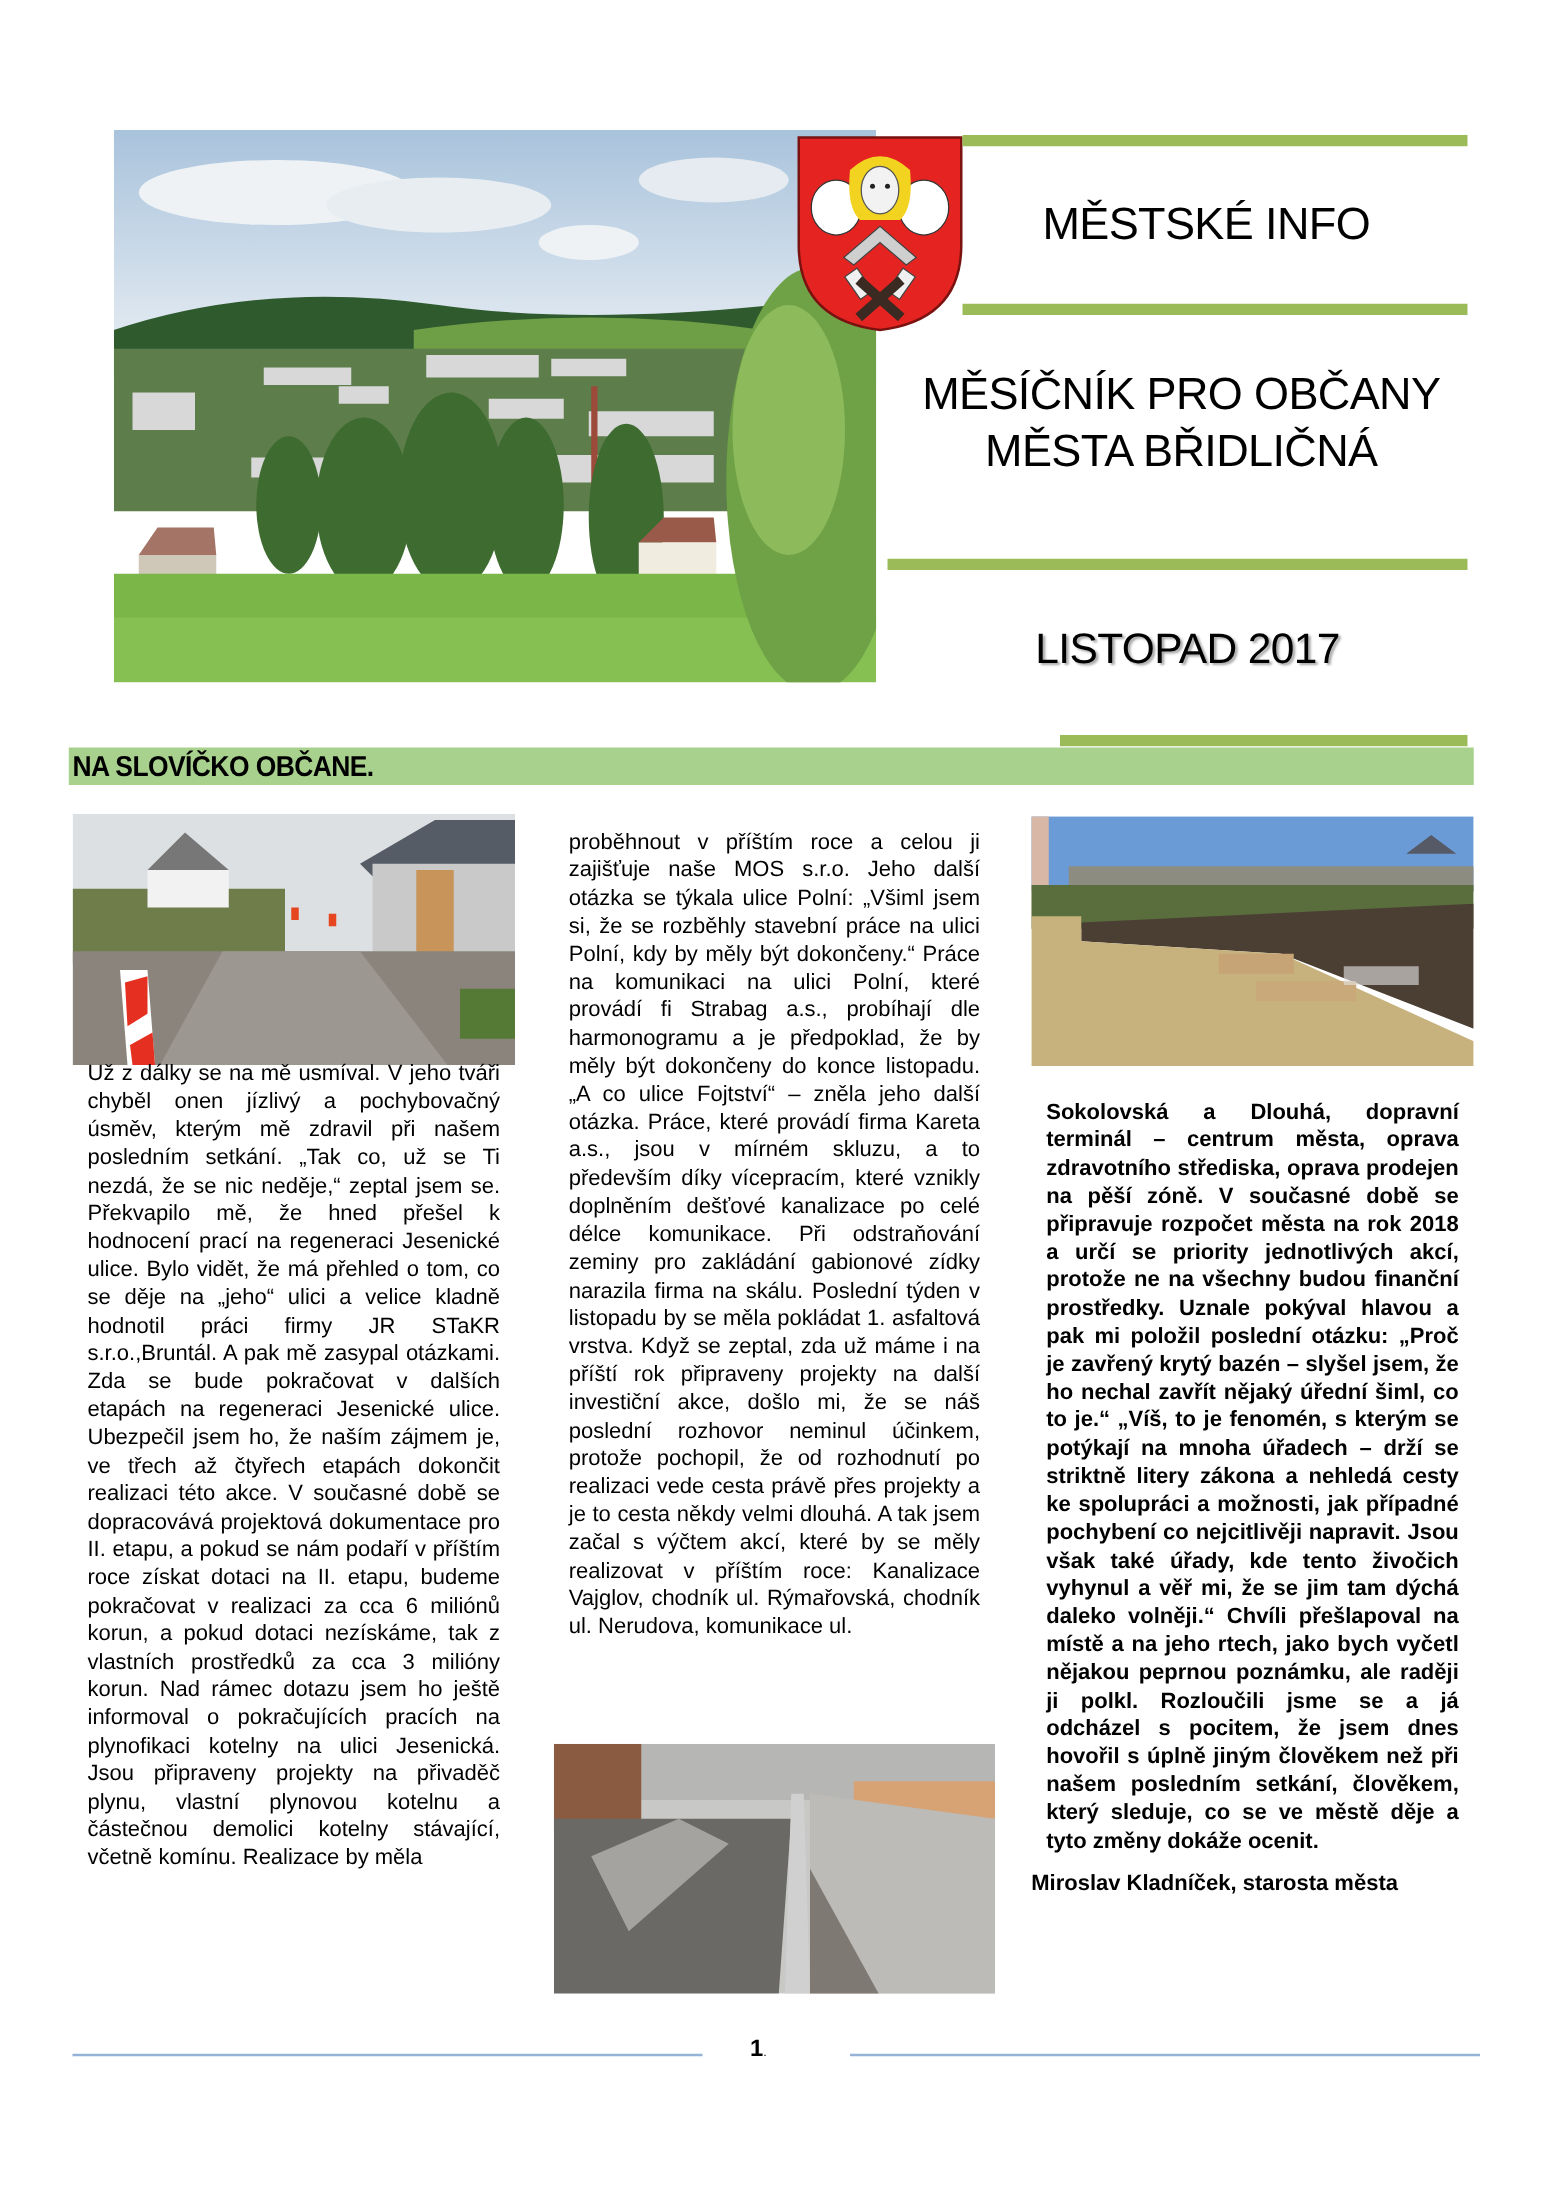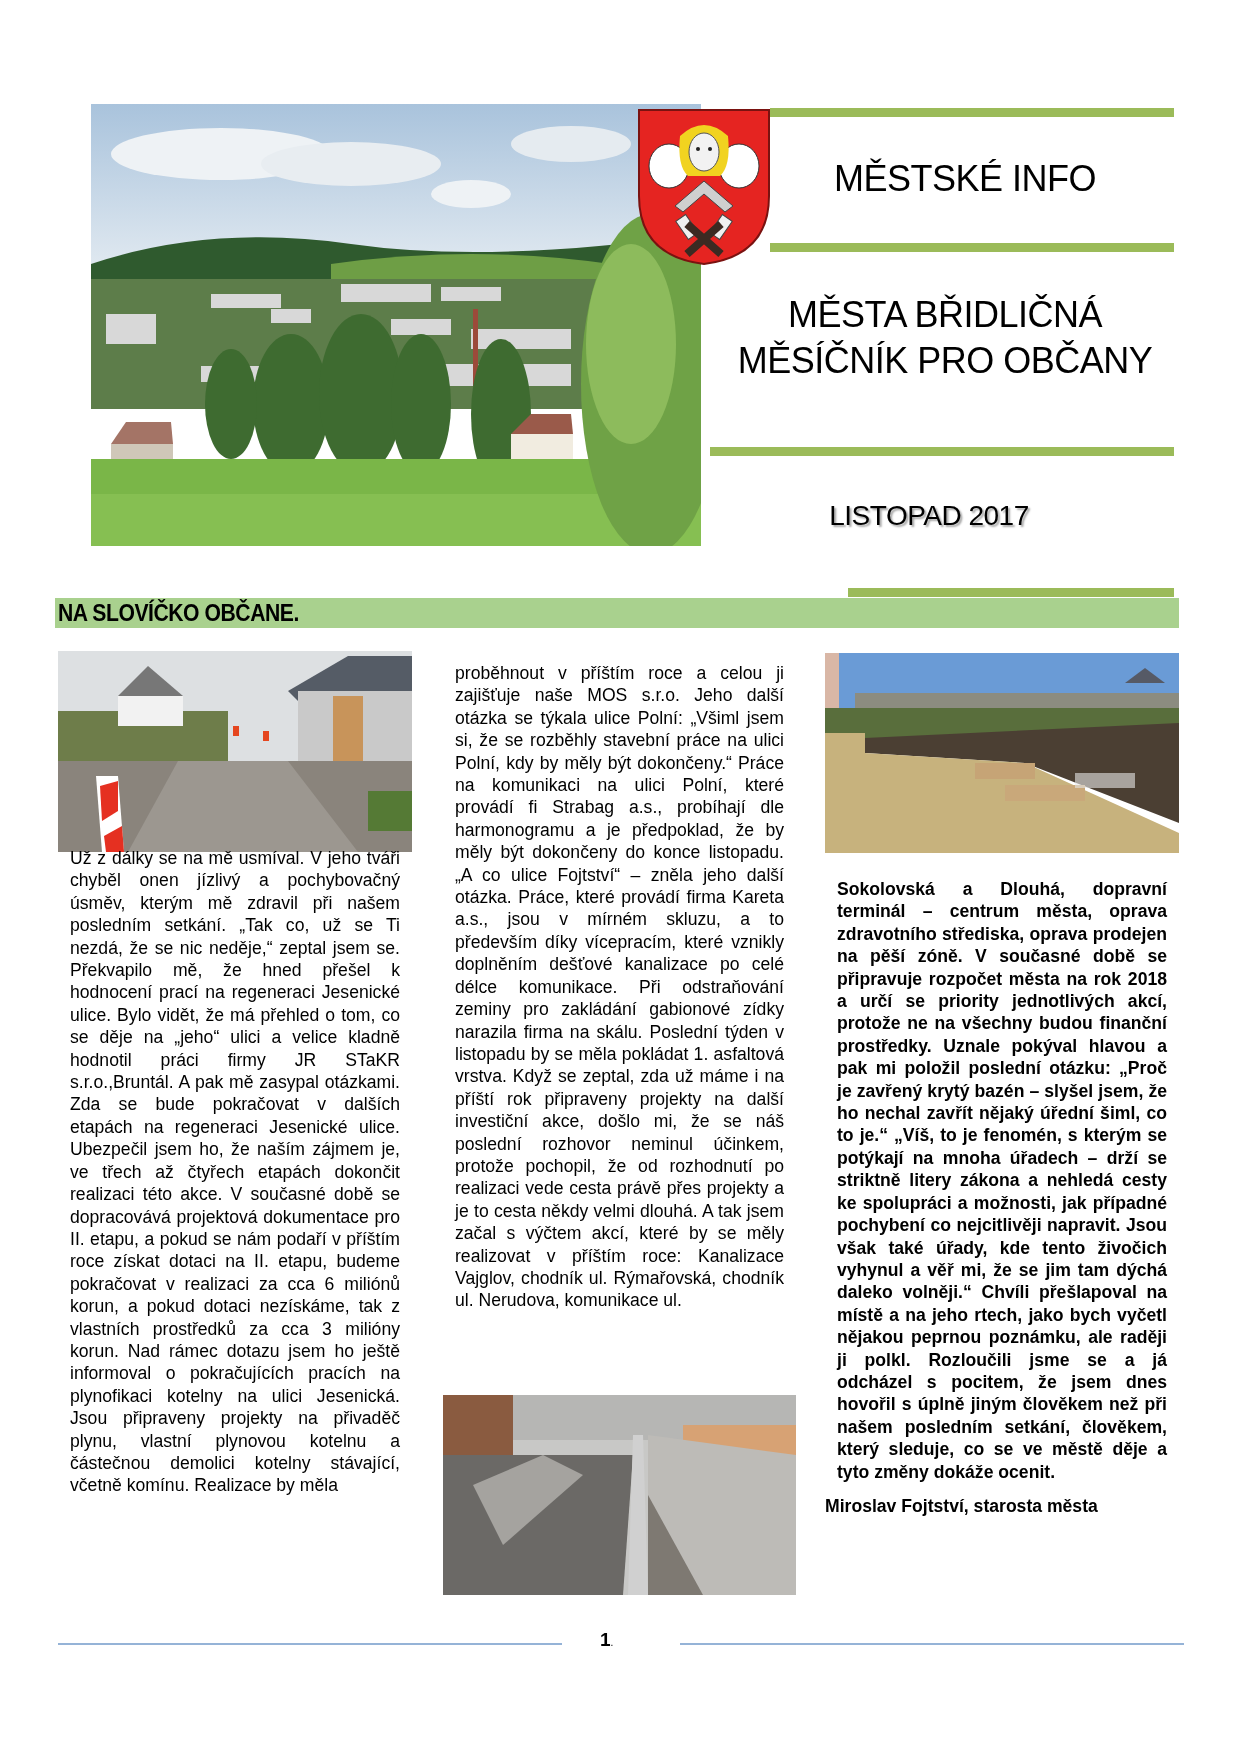--- a/index.html
+++ b/index.html
@@ -15,21 +15,21 @@
   .gbar { position:absolute; height:9px; background:#9bbb59; }
   .gbar.b1 { left:770px; top:108px; width:404px; }
   .gbar.b2 { left:770px; top:243px; width:404px; }
   .gbar.b3 { left:710px; top:447px; width:464px; }
   .gbar.b4 { left:848px; top:588px; width:326px; }
 
   .title { position:absolute; font-family:"Liberation Sans", sans-serif; font-weight:normal;
            text-align:center; color:#000; letter-spacing:-0.5px; }
   .t-info { left:800px; top:158px; width:330px; font-size:36px; }
   .t-sub  { left:720px; top:292px; width:450px; font-size:36px; line-height:46px; }
-  .t-date { left:749px; top:500px; width:360px; font-size:28px;
+  .t-date { left:770px; top:500px; width:360px; font-size:34px;
             text-shadow:2px 2px 2px rgba(0,0,0,0.35); }
 
   
   .section-bar { position:absolute; left:55px; top:598px; width:1124px; height:30px;
                  background:#a9d18e; }
   .section-title { position:absolute; left:58px; top:600px; font-size:23px; font-weight:bold;
                    letter-spacing:-0.5px; transform:scaleX(0.92); transform-origin:left; }
 
   
   .photo { position:absolute; overflow:hidden; }
@@ -115,22 +115,22 @@
     <rect x="46" y="110" width="12" height="22" fill="#f0f0f0" stroke="#444" transform="rotate(-35 52 121)"></rect>
     <rect x="80" y="110" width="12" height="22" fill="#f0f0f0" stroke="#444" transform="rotate(35 86 121)"></rect>
     <path d="M52 148 L86 118 M86 148 L52 118" stroke="#3b2a22" stroke-width="8"></path>
   </svg>
 </div>
 
 <div class="gbar b1"></div>
 <div class="title t-info">MĚSTSKÉ INFO</div>
 <div class="gbar b2"></div>
 <div class="title t-sub">
+  <div>MĚSÍČNÍK PRO OBČANY</div>
   <div>MĚSTA BŘIDLIČNÁ</div>
-  <div>MĚSÍČNÍK PRO OBČANY</div>
 </div>
 <div class="gbar b3"></div>
 <div class="title t-date">LISTOPAD 2017</div>
 <div class="gbar b4"></div>
 
 <div class="section-bar"></div>
 <div class="section-title">NA SLOVÍČKO OBČANE.</div>
 
 <div class="photo p1">
   <svg viewBox="0 0 354 201" preserveAspectRatio="none">
@@ -182,18 +182,18 @@
 </div>
 
 <div class="col c1">
   <p>Už z dálky se na mě usmíval. V jeho tváři chyběl onen jízlivý a pochybovačný úsměv, kterým mě zdravil při našem posledním setkání. „Tak co, už se Ti nezdá, že se nic neděje,“ zeptal jsem se. Překvapilo mě, že hned přešel k hodnocení prací na regeneraci Jesenické ulice. Bylo vidět, že má přehled o tom, co se děje na „jeho“ ulici a velice kladně hodnotil práci firmy JR STaKR s.r.o.,Bruntál. A pak mě zasypal otázkami. Zda se bude pokračovat v dalších etapách na regeneraci Jesenické ulice. Ubezpečil jsem ho, že naším zájmem je, ve třech až čtyřech etapách dokončit realizaci této akce. V současné době se dopracovává projektová dokumentace pro II. etapu, a pokud se nám podaří v příštím roce získat dotaci na II. etapu, budeme pokračovat v realizaci za cca 6 miliónů korun, a pokud dotaci nezískáme, tak z vlastních prostředků za cca 3 milióny korun. Nad rámec dotazu jsem ho ještě informoval o pokračujících pracích na plynofikaci kotelny na ulici Jesenická. Jsou připraveny projekty na přivaděč plynu, vlastní plynovou kotelnu a částečnou demolici kotelny stávající, včetně komínu. Realizace by měla</p>
 </div>
 <div class="col c2">
   <p>proběhnout v příštím roce a celou ji zajišťuje naše MOS s.r.o. Jeho další otázka se týkala ulice Polní: „Všiml jsem si, že se rozběhly stavební práce na ulici Polní, kdy by měly být dokončeny.“ Práce na komunikaci na ulici Polní, které provádí fi Strabag a.s., probíhají dle harmonogramu a je předpoklad, že by měly být dokončeny do konce listopadu. „A co ulice Fojtství“ – zněla jeho další otázka. Práce, které provádí firma Kareta a.s., jsou v mírném skluzu, a to především díky vícepracím, které vznikly doplněním dešťové kanalizace po celé délce komunikace. Při odstraňování zeminy pro zakládání gabionové zídky narazila firma na skálu. Poslední týden v listopadu by se měla pokládat 1. asfaltová vrstva. Když se zeptal, zda už máme i na příští rok připraveny projekty na další investiční akce, došlo mi, že se náš poslední rozhovor neminul účinkem, protože pochopil, že od rozhodnutí po realizaci vede cesta právě přes projekty a je to cesta někdy velmi dlouhá. A tak jsem začal s výčtem akcí, které by se měly realizovat v příštím roce: Kanalizace Vajglov, chodník ul. Rýmařovská, chodník ul. Nerudova, komunikace ul.</p>
 </div>
 <div class="col c3">
   <p>Sokolovská a Dlouhá, dopravní terminál – centrum města, oprava zdravotního střediska, oprava prodejen na pěší zóně. V současné době se připravuje rozpočet města na rok 2018 a určí se priority jednotlivých akcí, protože ne na všechny budou finanční prostředky. Uznale pokýval hlavou a pak mi položil poslední otázku: „Proč je zavřený krytý bazén – slyšel jsem, že ho nechal zavřít nějaký úřední šiml, co to je.“ „Víš, to je fenomén, s kterým se potýkají na mnoha úřadech – drží se striktně litery zákona a nehledá cesty ke spolupráci a možnosti, jak případné pochybení co nejcitlivěji napravit. Jsou však také úřady, kde tento živočich vyhynul a věř mi, že se jim tam dýchá daleko volněji.“ Chvíli přešlapoval na místě a na jeho rtech, jako bych vyčetl nějakou peprnou poznámku, ale raději ji polkl. Rozloučili jsme se a já odcházel s pocitem, že jsem dnes hovořil s úplně jiným člověkem než při našem posledním setkání, člověkem, který sleduje, co se ve městě děje a tyto změny dokáže ocenit.</p>
-  <span class="sign">Miroslav Fojtství, starosta města</span>
+  <span class="sign">Miroslav Kladníček, starosta města</span>
 </div>
 
 <div class="fline l"></div>
 <div class="page-num"><span>1</span><small>.</small></div>
 <div class="fline r"></div>
 
 </body></html>

